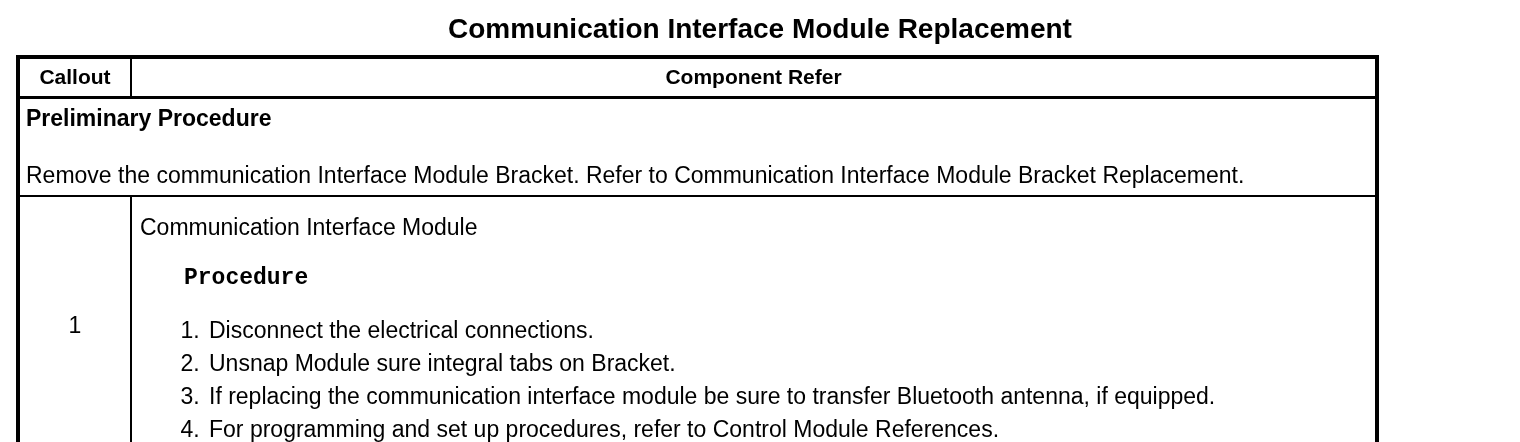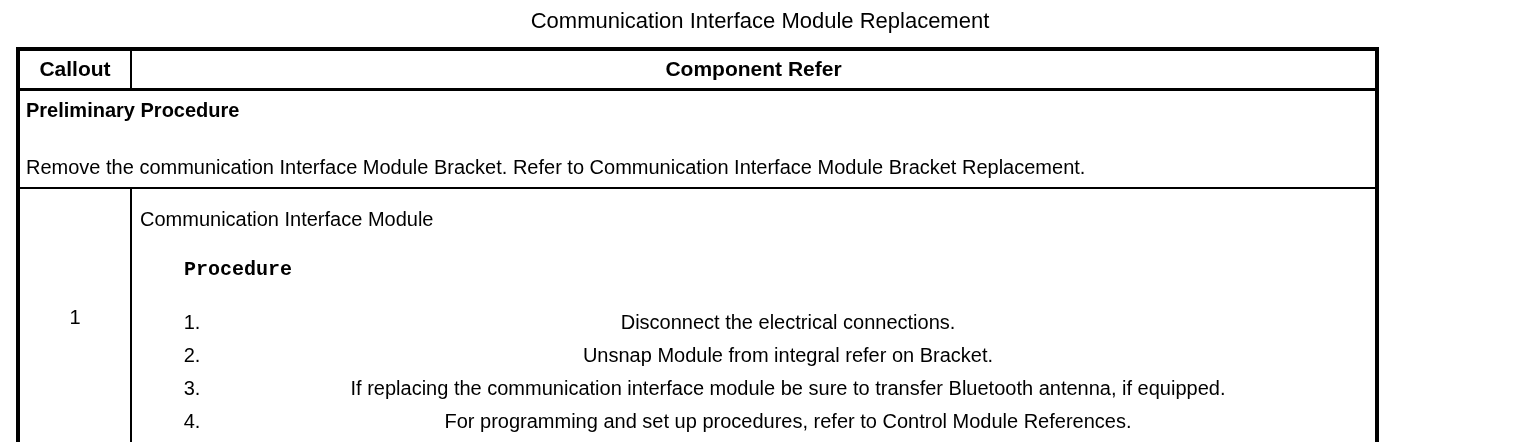--- a/index.html
+++ b/index.html
@@ -13,37 +13,37 @@
     color: #000000;
     overflow: hidden;
   }
   .page {
     width: 1520px;
     height: 442px;
     position: relative;
   }
   .doc-title {
     text-align: center;
-    font-weight: normal;
-    font-size: 22px;
+    font-weight: bold;
+    font-size: 28px;
     line-height: 26px;
-    padding-top: 8px;
+    padding-top: 16px;
   }
   table.component-table {
     border-collapse: collapse;
     table-layout: fixed;
     width: 1363px;
     margin: 13px 8px 0 16px;
     border: 4px solid #000000;
     border-bottom-width: 5px;
   }
   table.component-table th,
   table.component-table td {
     border: 2px solid #000000;
-    font-size: 20px;
+    font-size: 23px;
   }
   tr.header-row th {
     border-bottom-width: 3px;
     height: 40px;
     font-size: 21px;
     font-weight: bold;
     text-align: center;
     vertical-align: middle;
     padding: 0;
   }
@@ -76,21 +76,20 @@
   }
   .proc-heading {
     font-weight: bold;
     line-height: 24px;
     margin: 27px 0 0 44px;
     font-family: Liberation Mono, monospace;
   }
   ol.steps {
     margin: 28px 0 0 0;
     padding-left: 66px;
-    text-align: center;
   }
   ol.steps li {
     line-height: 24px;
     margin-bottom: 9px;
     padding-left: 3px;
   }
 </style>
 </head>
 <body>
 
@@ -112,21 +111,21 @@
         </td>
       </tr>
 
       <tr class="component-row">
         <td class="callout-cell">1</td>
         <td class="component-cell">
           <div class="component-name">Communication Interface Module</div>
           <div class="proc-heading">Procedure</div>
           <ol class="steps">
             <li><span>Disconnect the electrical connections.</span></li>
-            <li><span>Unsnap Module from integral refer on Bracket.</span></li>
+            <li><span>Unsnap Module sure integral tabs on Bracket.</span></li>
             <li><span>If replacing the communication interface module be sure to transfer Bluetooth antenna, if equipped.</span></li>
             <li><span>For programming and set up procedures, refer to Control Module References.</span></li>
           </ol>
         </td>
       </tr>
     </tbody>
   </table>
 
 </div>
 

